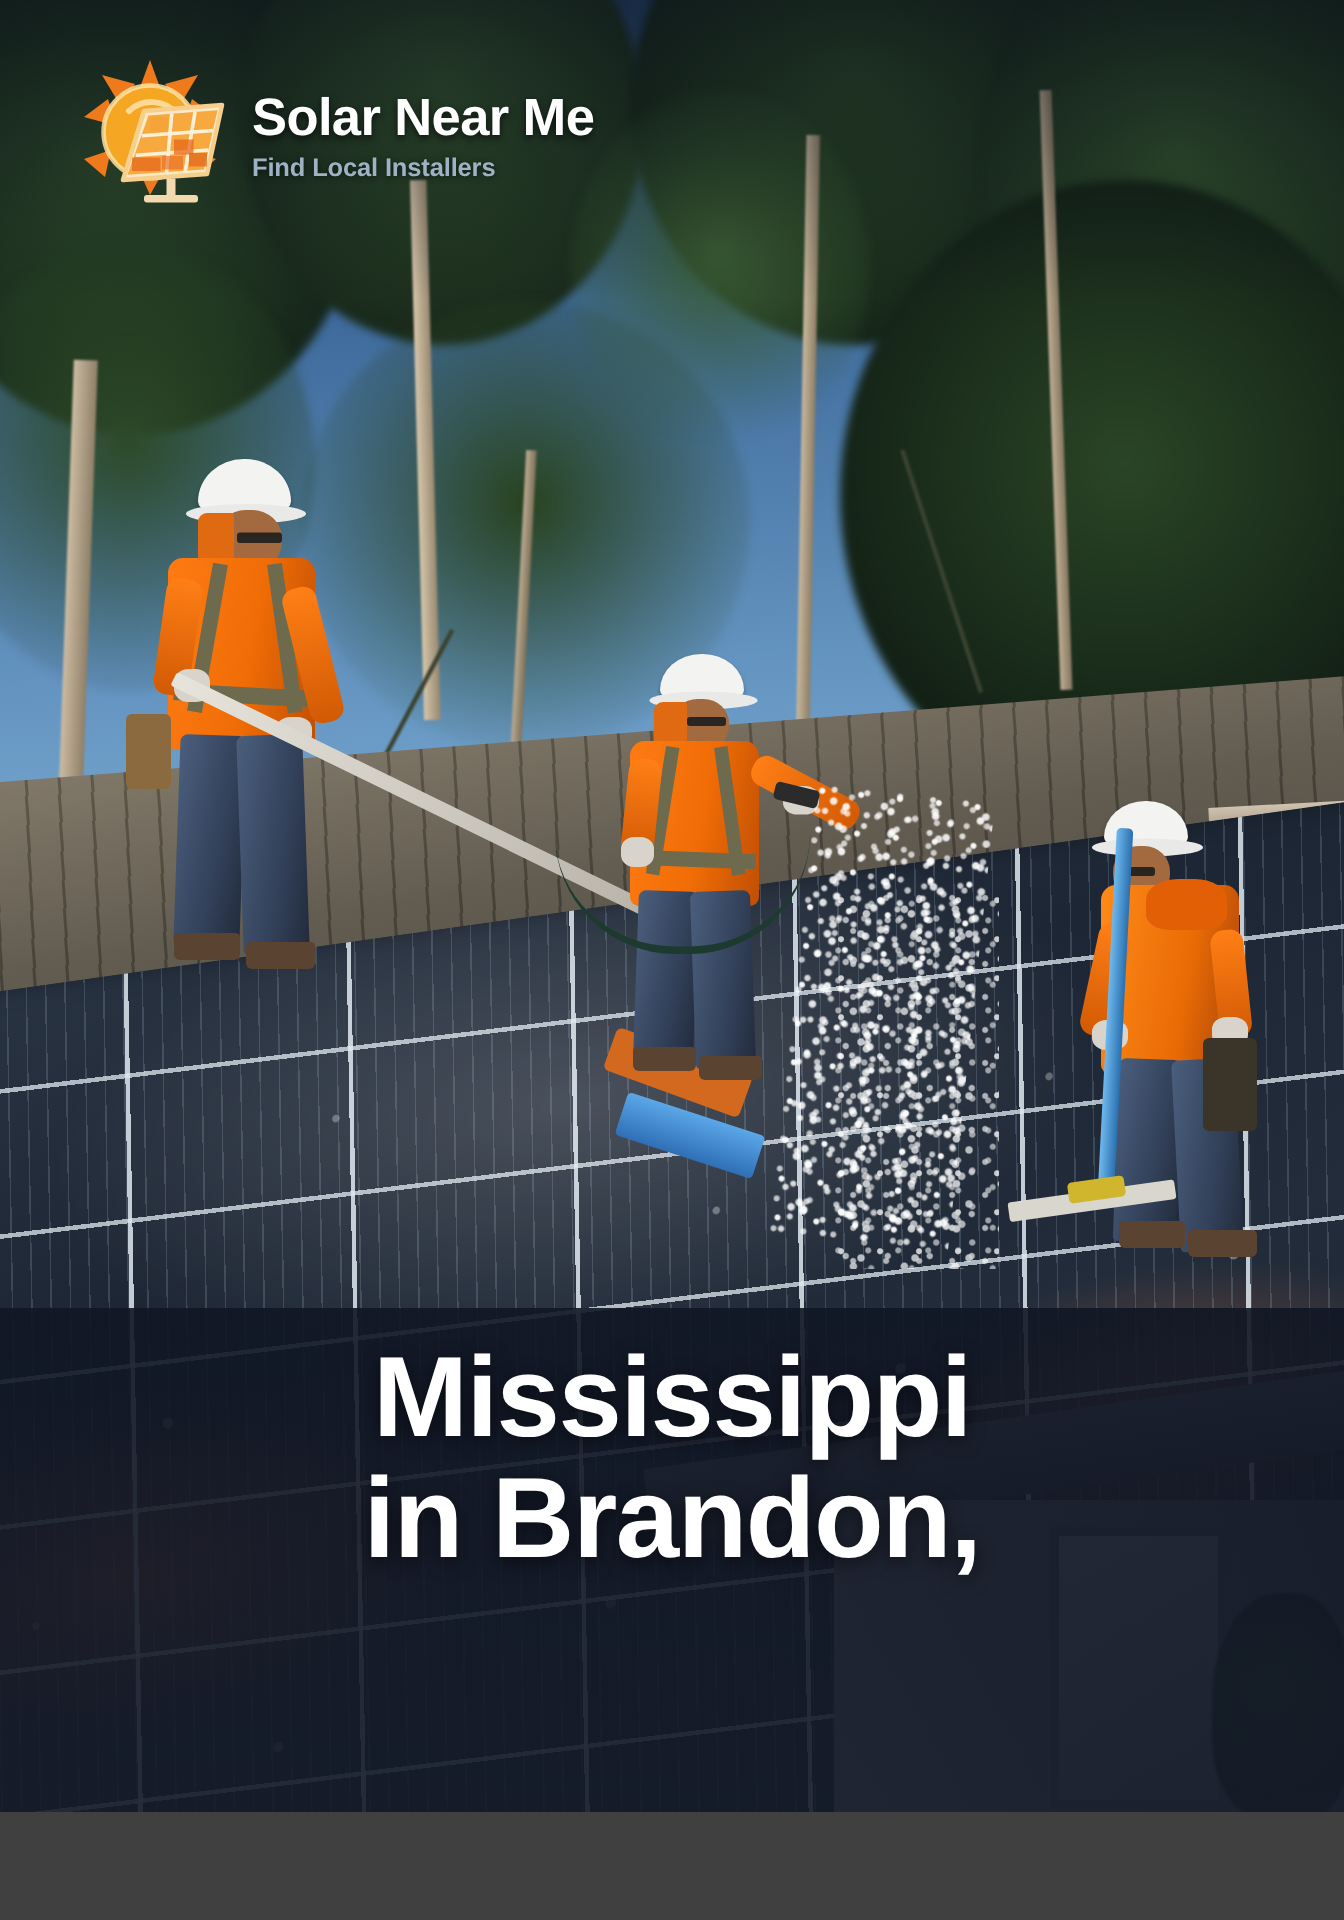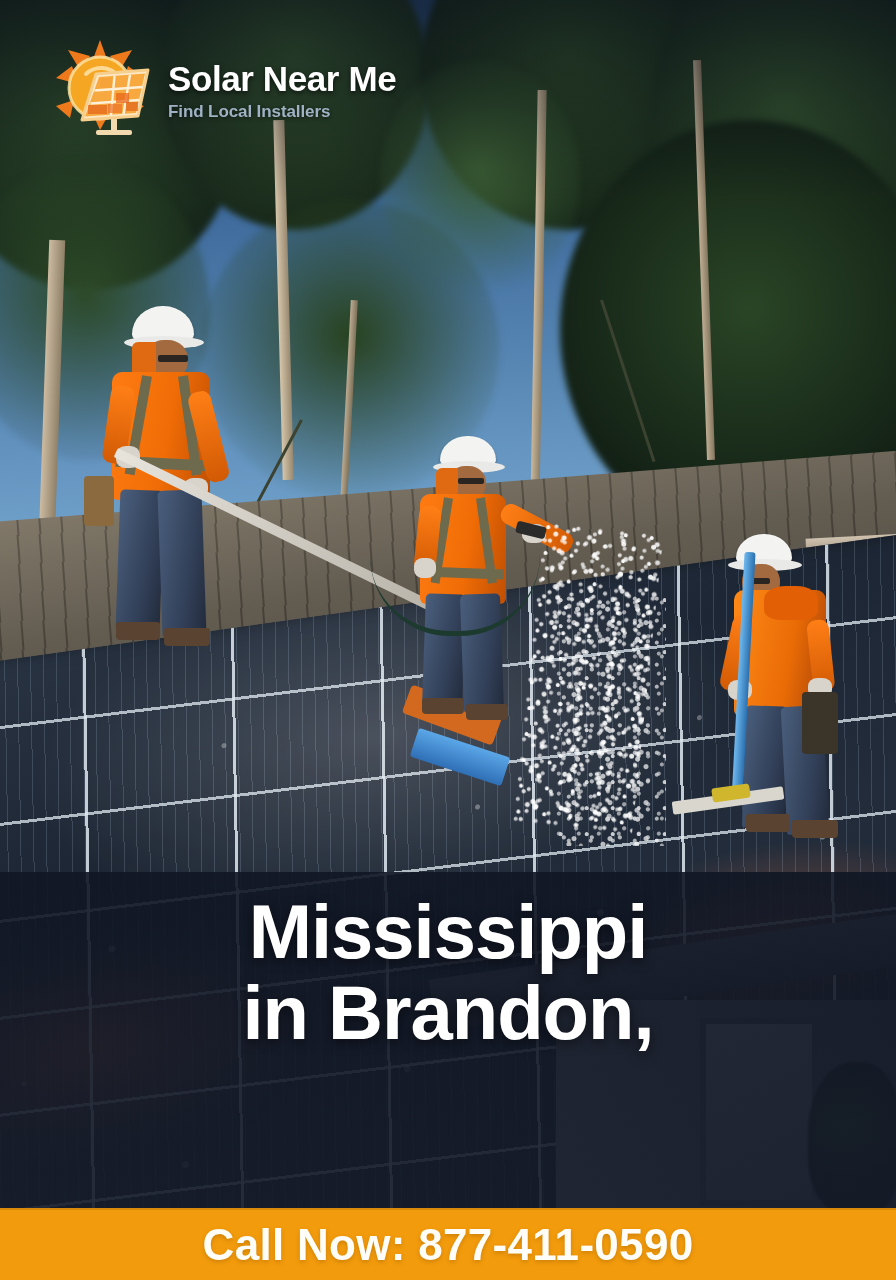--- a/index.html
+++ b/index.html
@@ -408,17 +408,14 @@
       <span class="logo-title">Solar Near Me</span>
       <span class="logo-sub">Find Local Installers</span>
     </div>
   </div>
 
   <h1 class="headline">
     <span class="ln">Mississippi</span>
     <span class="ln">in Brandon,</span>
   </h1>
 
-  <div class="cta">
-    <span class="cta-text">Call Now: 877-411-0590</span>
-  </div>
 
 </div>
 
 </body></html>

